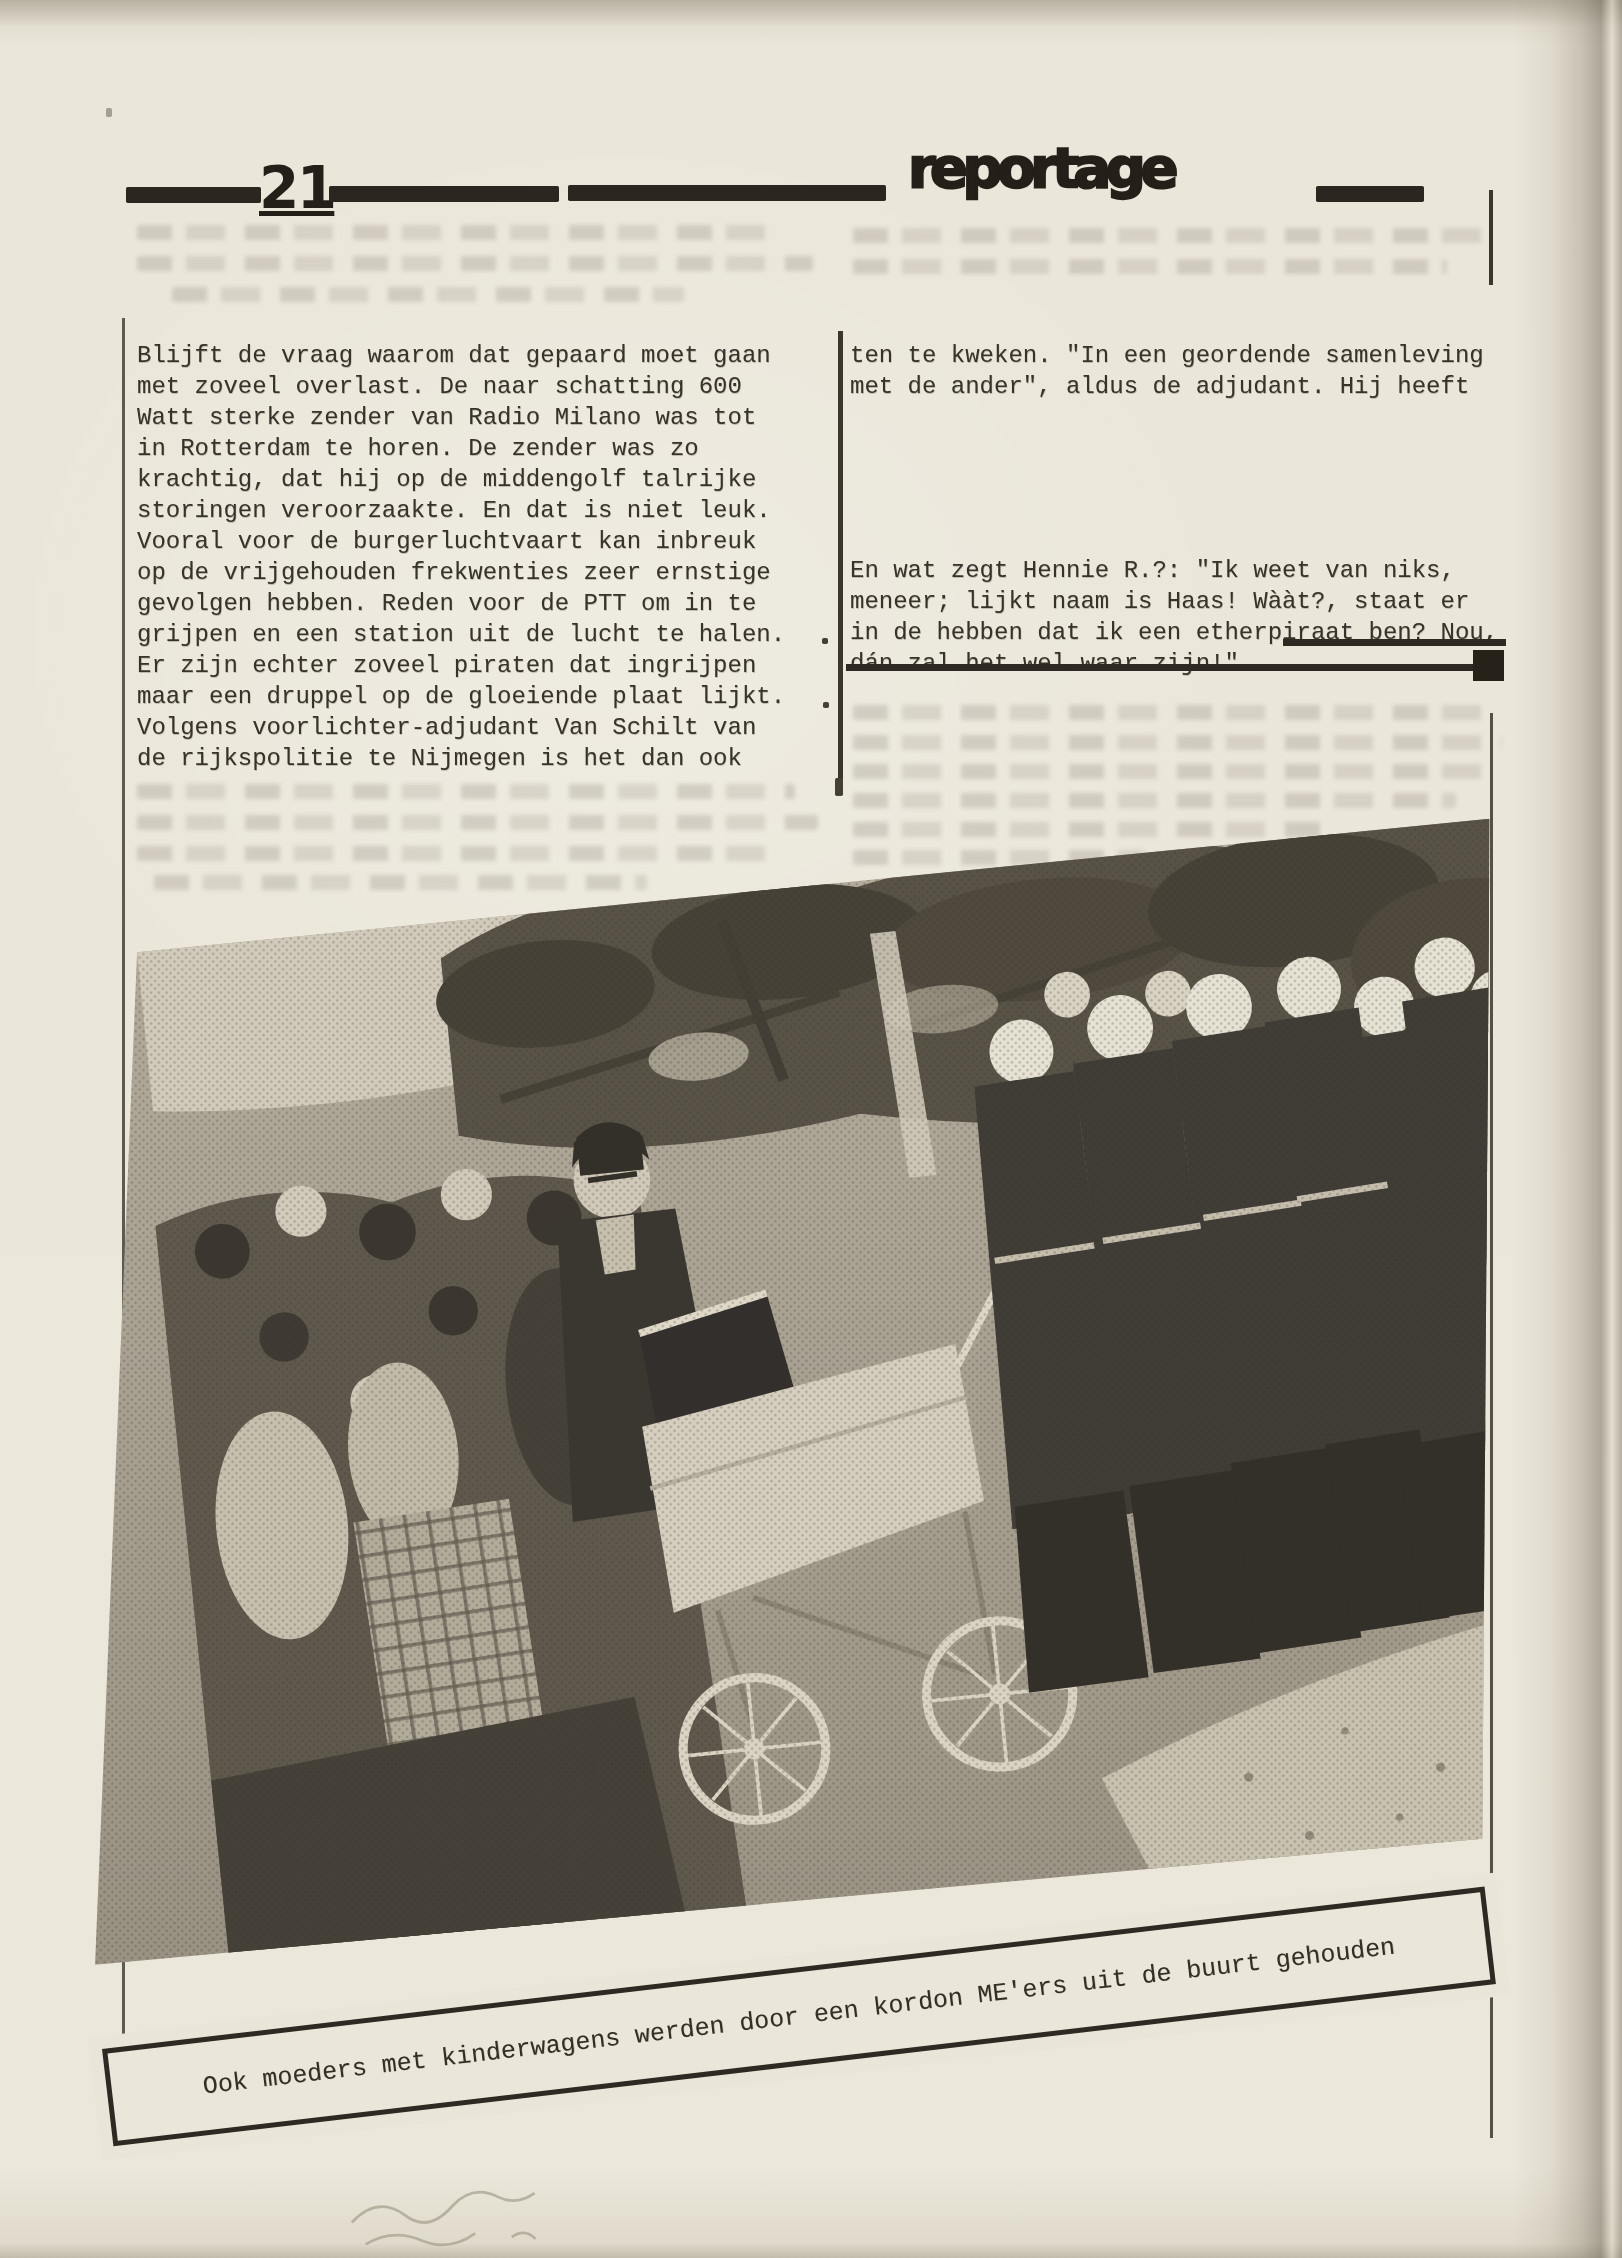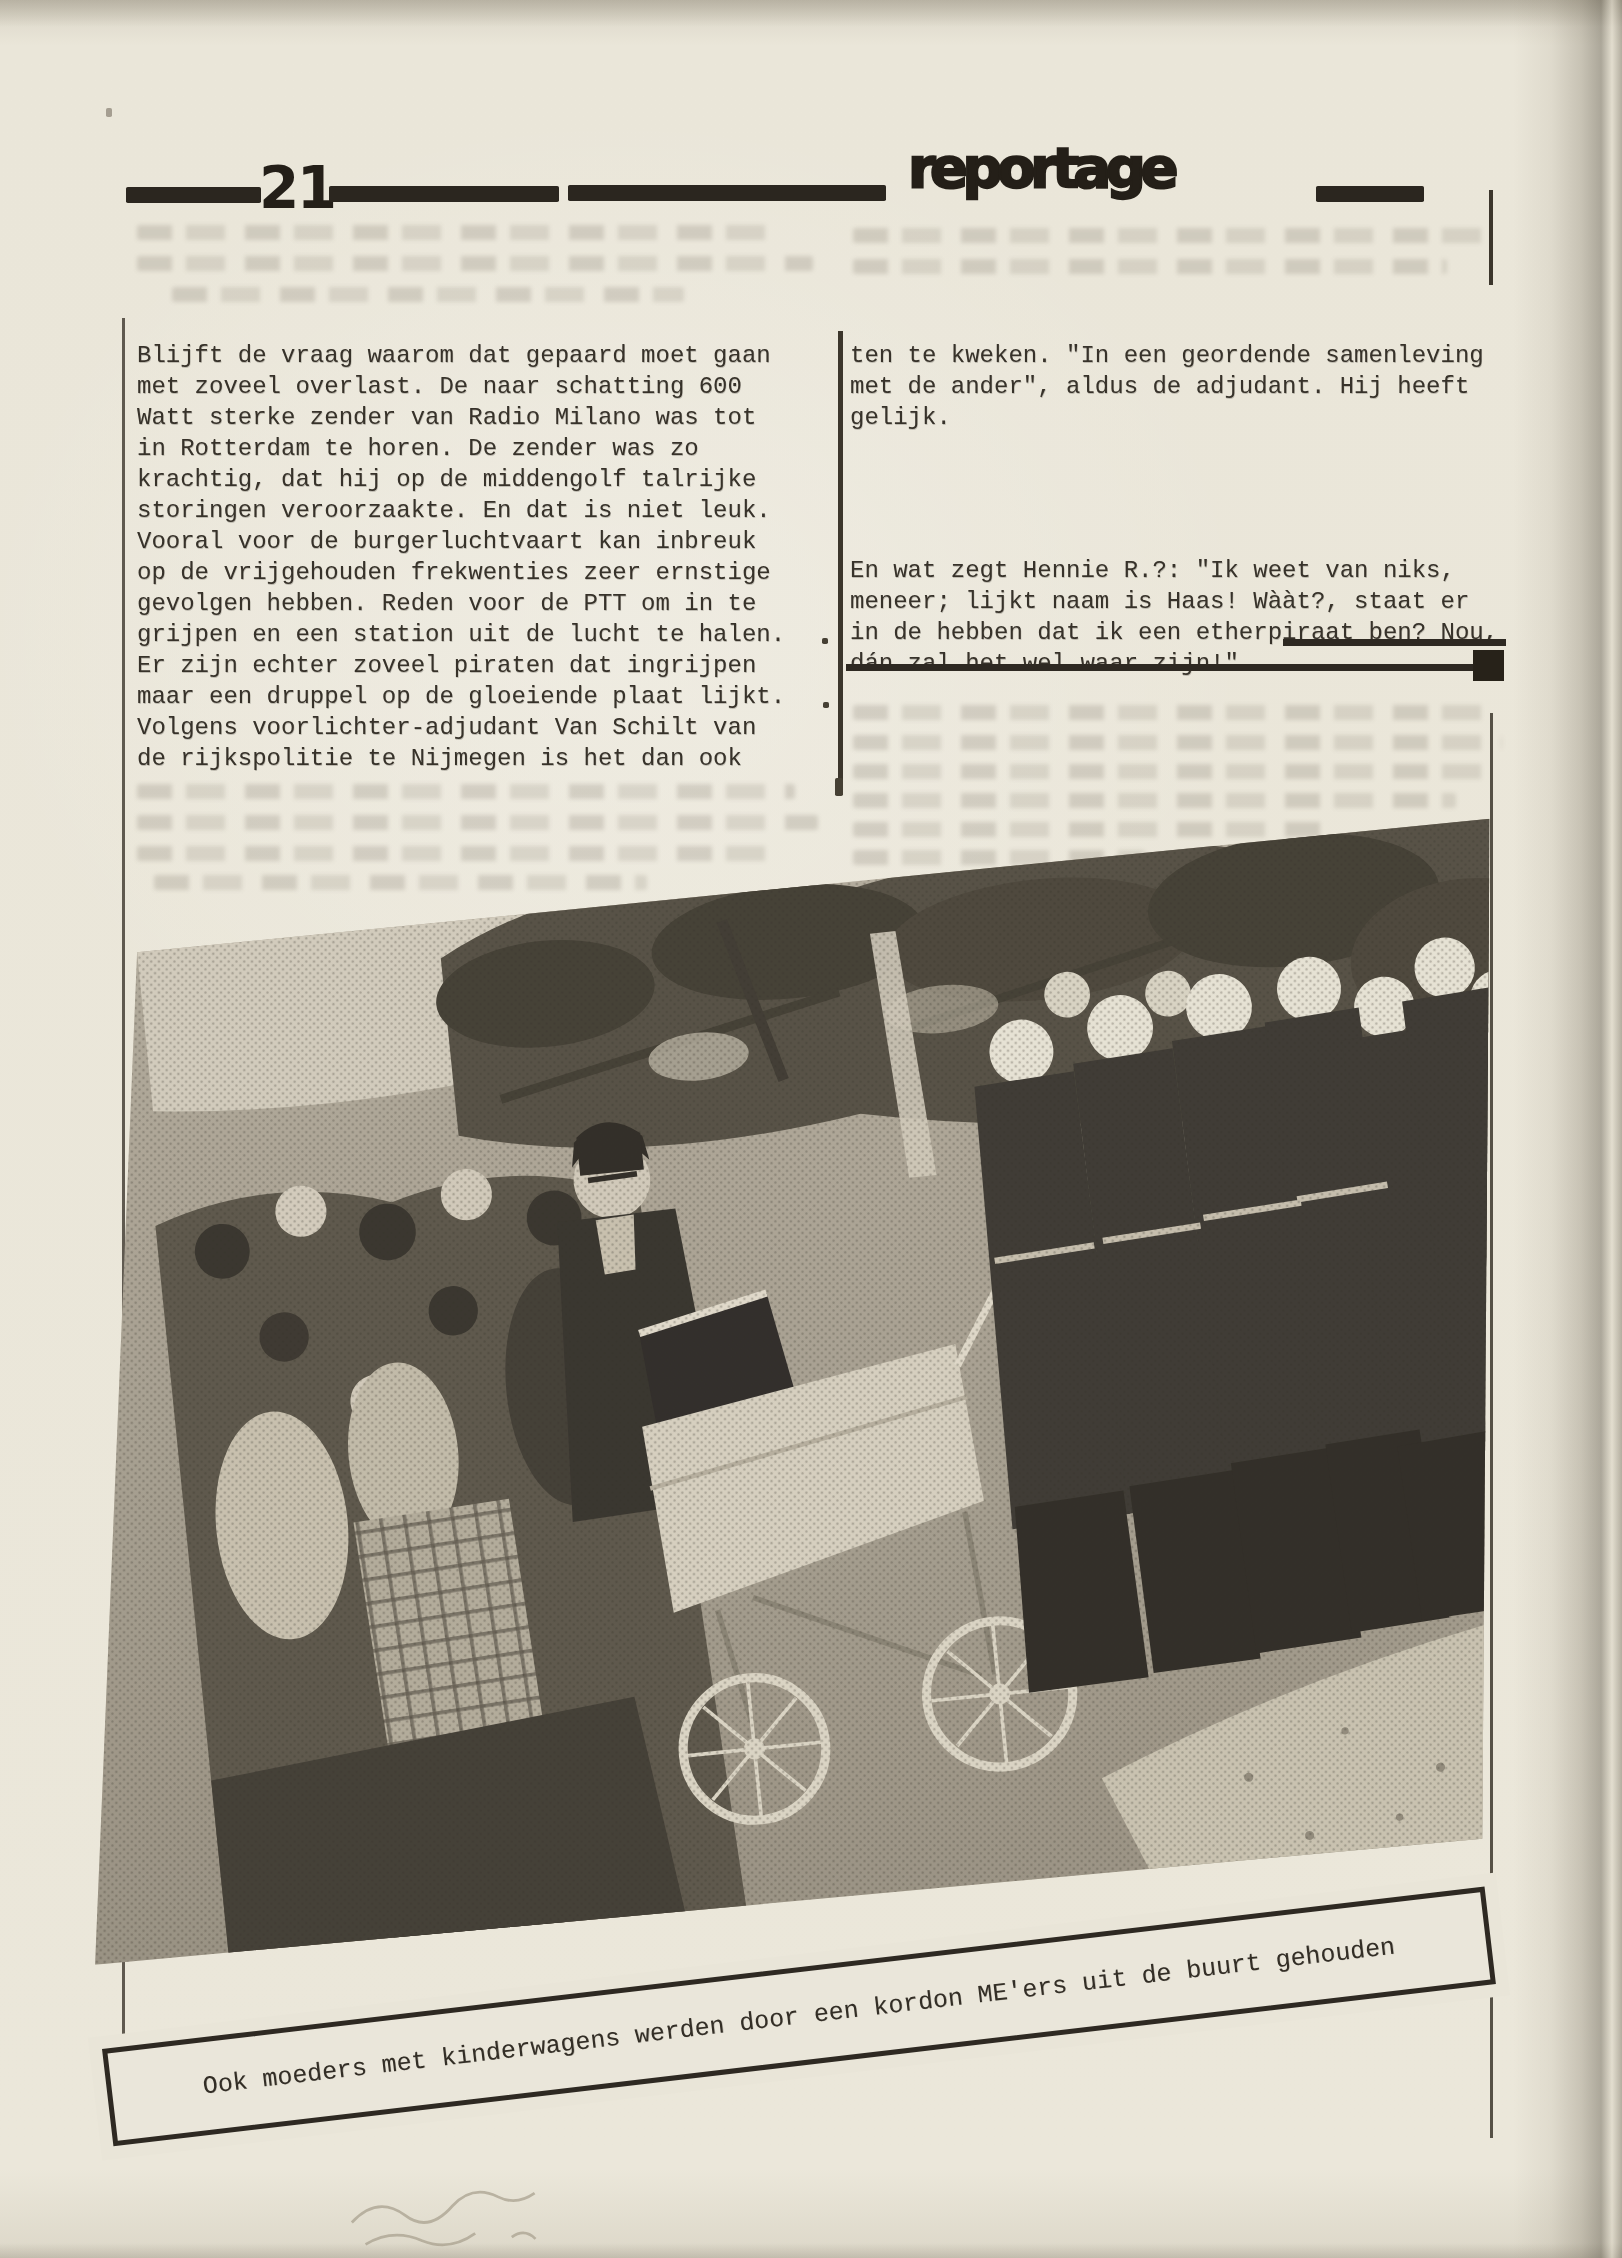--- a/index.html
+++ b/index.html
@@ -15,21 +15,21 @@
     background:linear-gradient(180deg,rgba(110,102,86,.30),transparent);z-index:5;}
   .right-fold{position:absolute;top:0;right:0;width:110px;height:100%;z-index:6;pointer-events:none;
     background:linear-gradient(90deg,transparent 0%,rgba(140,131,112,.12) 35%,rgba(120,112,95,.30) 62%,rgba(86,80,66,.42) 80%,rgba(220,214,198,.55) 90%,rgba(100,93,78,.45) 100%);}
   .bottom-shade{position:absolute;left:0;bottom:0;width:100%;height:16.4px;
     background:linear-gradient(0deg,rgba(110,102,86,.25),transparent);z-index:5;}
 
   
   .hrule{position:absolute;height:15.5px;background:#2b261f;z-index:3;border-radius:1.8px;}
   .page-number{position:absolute;left:259px;top:154px;z-index:3;
     font-family:"DejaVu Sans","Liberation Sans",sans-serif;font-weight:900;font-size:58px;
-    letter-spacing:-2.7px;color:#241f18;}
+    letter-spacing:-2.7px;color:#241f18;text-decoration:underline;}
   .section-title{position:absolute;left:908px;top:135px;z-index:3;
     font-family:"DejaVu Sans","Liberation Sans",sans-serif;font-weight:900;font-size:56px;
     letter-spacing:-5.5px;color:#241f18;-webkit-text-stroke:2.3px #241f18;}
 
   
   .vrule{position:absolute;background:#3c362c;z-index:1;}
   .vrule.mid{z-index:3;}
 
   
   .col{position:absolute;z-index:3;font-size:24px;line-height:31px;color:#37322a;
@@ -89,21 +89,21 @@
   <div class="ghost" style="left:137px;top:846px;width:640px;"></div>
   <div class="ghost" style="left:154px;top:875px;width:493px;"></div>
   <div class="ghost" style="left:853px;top:705px;width:640px;"></div>
   <div class="ghost" style="left:853px;top:735px;width:649px;"></div>
   <div class="ghost" style="left:853px;top:764px;width:630px;"></div>
   <div class="ghost" style="left:853px;top:793px;width:603px;"></div>
   <div class="ghost" style="left:853px;top:822px;width:475px;"></div>
   <div class="ghost" style="left:853px;top:850px;width:292px;"></div>
 
   <div class="col" style="left:137px;top:340px;"><div class="tl">Blijft de vraag waarom dat gepaard moet gaan</div><div class="tl">met zoveel overlast. De naar schatting 600</div><div class="tl">Watt sterke zender van Radio Milano was tot</div><div class="tl">in Rotterdam te horen. De zender was zo</div><div class="tl">krachtig, dat hij op de middengolf talrijke</div><div class="tl">storingen veroorzaakte. En dat is niet leuk.</div><div class="tl">Vooral voor de burgerluchtvaart kan inbreuk</div><div class="tl">op de vrijgehouden frekwenties zeer ernstige</div><div class="tl">gevolgen hebben. Reden voor de PTT om in te</div><div class="tl">grijpen en een station uit de lucht te halen.</div><div class="tl">Er zijn echter zoveel piraten dat ingrijpen</div><div class="tl">maar een druppel op de gloeiende plaat lijkt.</div><div class="tl">Volgens voorlichter-adjudant Van Schilt van</div><div class="tl">de rijkspolitie te Nijmegen is het dan ook</div></div>
-  <div class="col" style="left:850px;top:340px;"><div class="tl">ten te kweken. "In een geordende samenleving</div><div class="tl">met de ander", aldus de adjudant. Hij heeft</div><div class="tl">gelijk.</div></div>
+  <div class="col" style="left:850px;top:340px;"><div class="tl">ten te kweken. "In een geordende samenleving</div><div class="tl">met de ander", aldus de adjudant. Hij heeft</div></div>
   <div class="col" style="left:850px;top:535px;margin-top:20px;"><div class="tl">En wat zegt Hennie R.?: "Ik weet van niks,</div><div class="tl">meneer; lijkt naam is Haas! Wààt?, staat er</div><div class="tl">in de hebben dat ik een etherpiraat ben? Nou,</div><div class="tl">dán zal het wel waar zijn!".</div></div>
 
   <div class="endrule" style="left:1283px;top:639px;width:223px;"></div>
   <div class="endrule" style="left:846px;top:664px;width:627px;"></div>
   <div class="endsquare" style="left:1473px;top:650px;"></div>
 
   <svg class="photo-svg" width="1623" height="2259" viewBox="0 0 1776 2472">
     <defs>
       <clipPath id="photoClip">
         <path d="M150,1042 L1630,896 L1622,2012 L104,2150 Z"></path>

